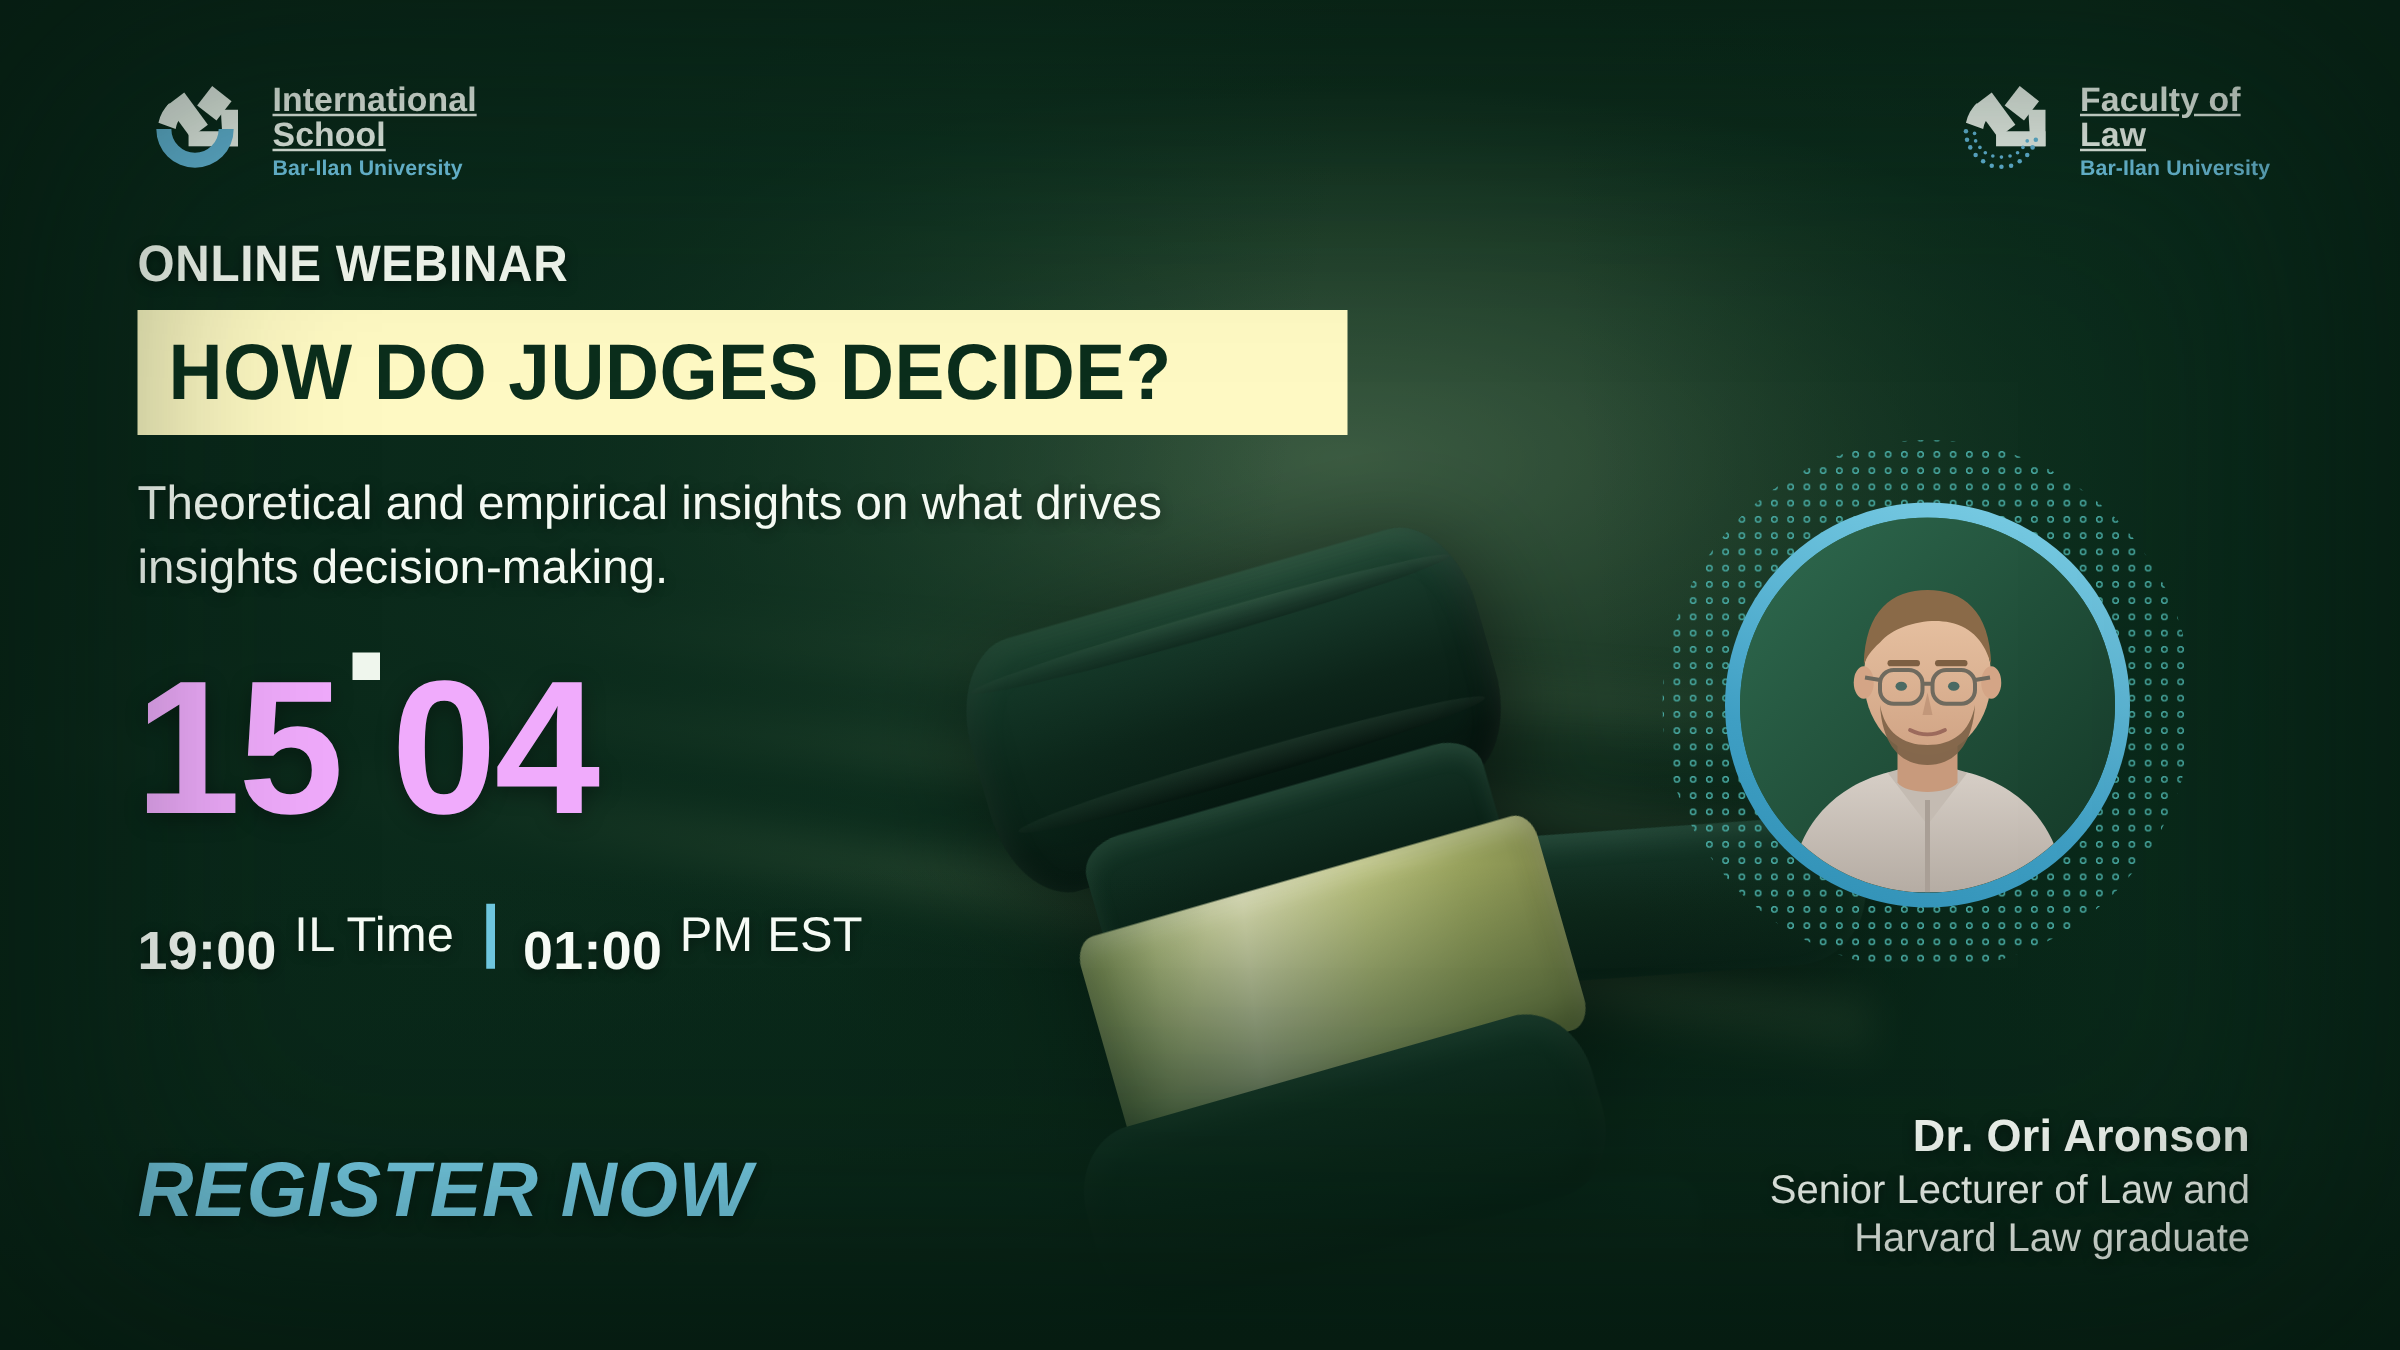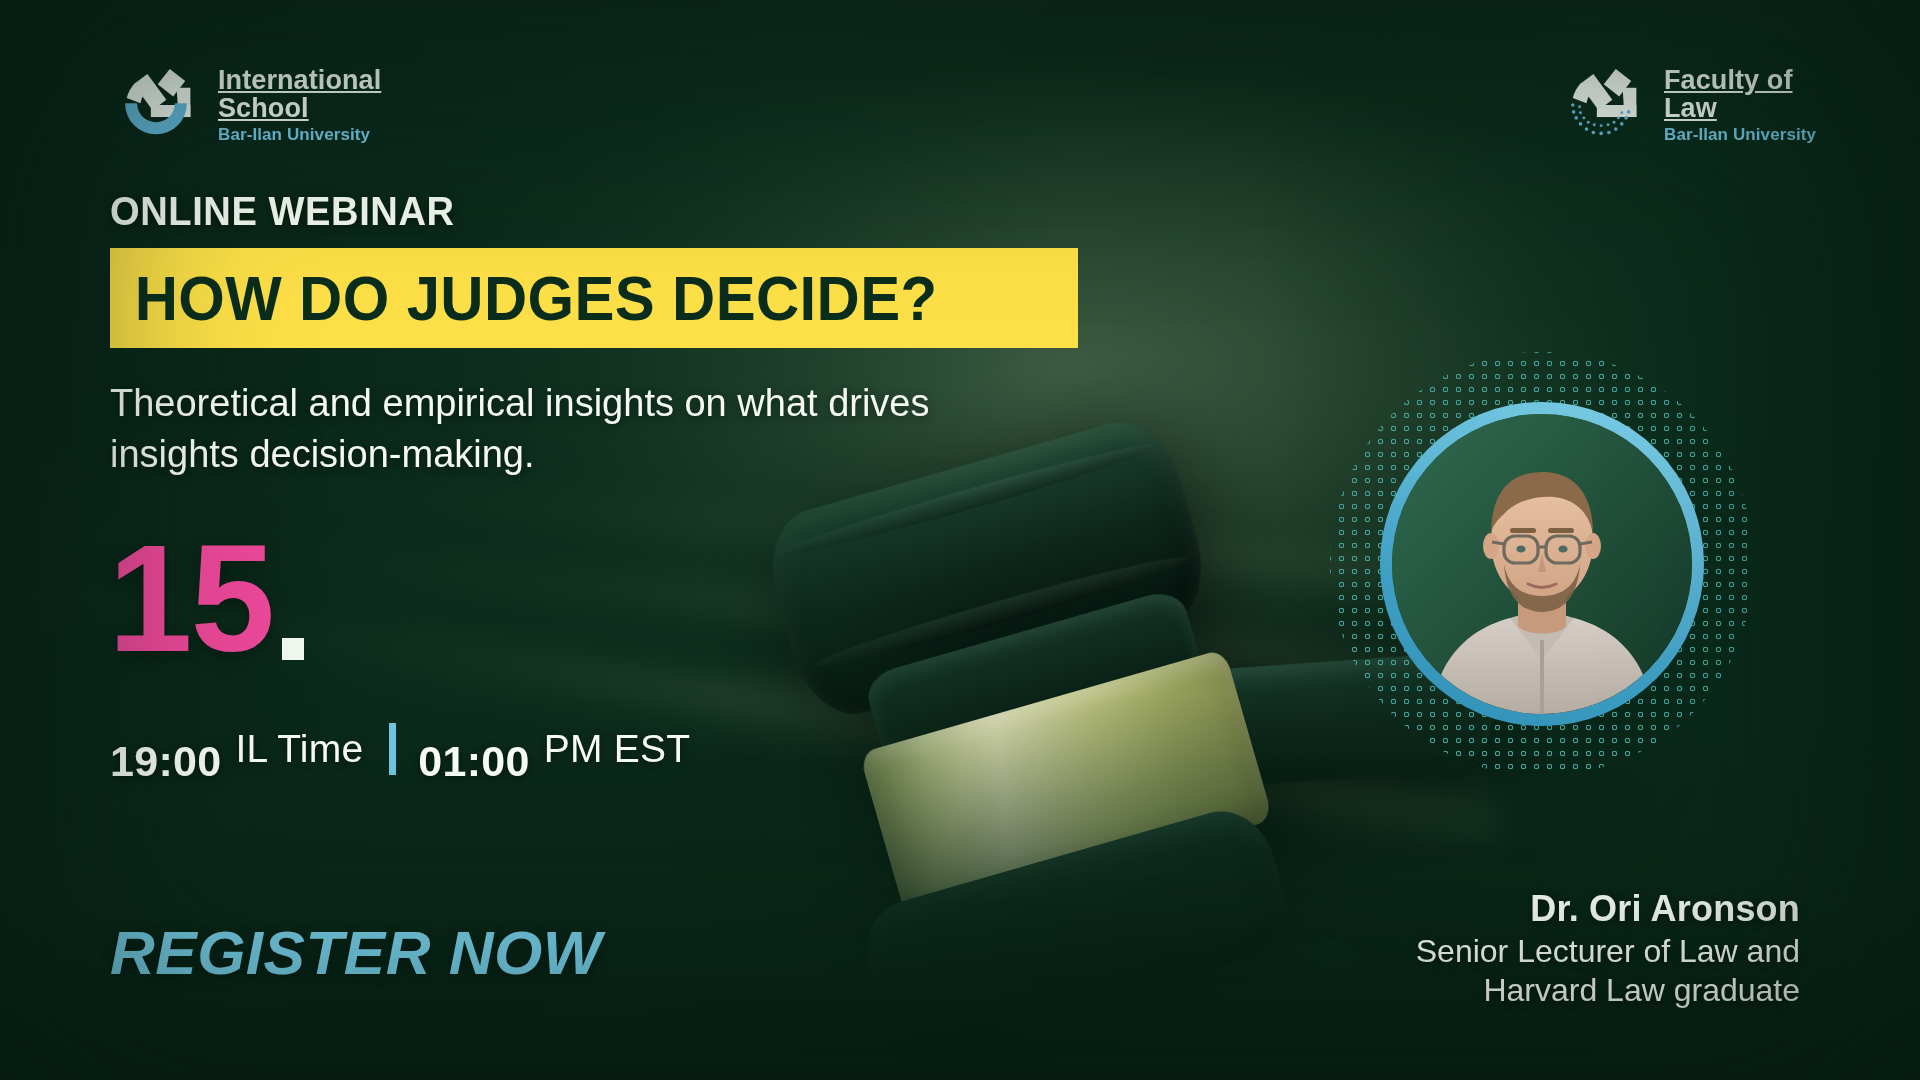--- a/index.html
+++ b/index.html
@@ -168,43 +168,43 @@
     position:absolute; left:110px; top:188px;
     font-size:41px; font-weight:700; letter-spacing:.6px;
     color:#f2f8ef;
     text-shadow:0 2px 10px rgba(0,0,0,.5);
     transform:scaleX(.93); transform-origin:left center;
   }
 
   #title-banner {
     position:absolute; left:110px; top:248px;
     width:968px; height:100px;
-    background:#fde047;
+    background:#fef9c3;
     display:flex; align-items:center;
   }
   #title-text {
     padding-left:26px;
     font-size:63px; font-weight:700; letter-spacing:.4px;
     color:#0b2e1c; white-space:nowrap;
     transform:scaleX(.95); transform-origin:left center;
   }
 
   #subtitle {
     position:absolute; left:110px; top:378px;
     width:900px;
     font-size:38px; font-weight:400; line-height:1.34;
     color:#f4faf3;
     text-shadow:0 2px 10px rgba(0,0,0,.45);
   }
 
   #date-big {
     position:absolute; left:108px; top:522px;
     font-size:152px; font-weight:700; letter-spacing:-2px;
-    color:#ec4899; line-height:1;
-    display:flex; align-items:flex-end;
+    color:#f0abfc; line-height:1;
+    display:flex; 
     text-shadow:0 4px 18px rgba(0,0,0,.35);
   }
   #date-day, #date-month { display:inline-block; }
   #date-dot {
     display:inline-block;
     width:22px; height:22px;
     background:#f0f7ee;
     margin:0 9px 14px 9px;
   }
 
@@ -355,20 +355,21 @@
 
   <div id="title-banner">
     <div id="title-text">HOW DO JUDGES DECIDE?</div>
   </div>
 
   <div id="subtitle">Theoretical and empirical insights on what drives insights decision-making.</div>
 
   <div id="date-big">
     <span id="date-day">15</span>
     <span id="date-dot"></span>
+    <span id="date-month">04</span>
   </div>
 
   <div id="time-row">
     <span class="t-strong">19:00</span>
     <span class="t-light">IL Time</span>
     <span id="time-sep"></span>
     <span class="t-strong">01:00</span>
     <span class="t-light">PM EST</span>
   </div>
 

